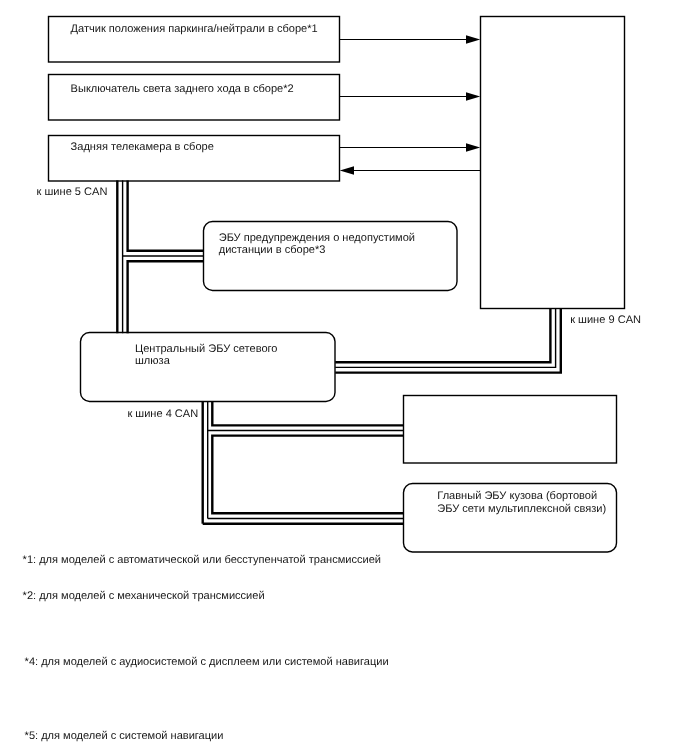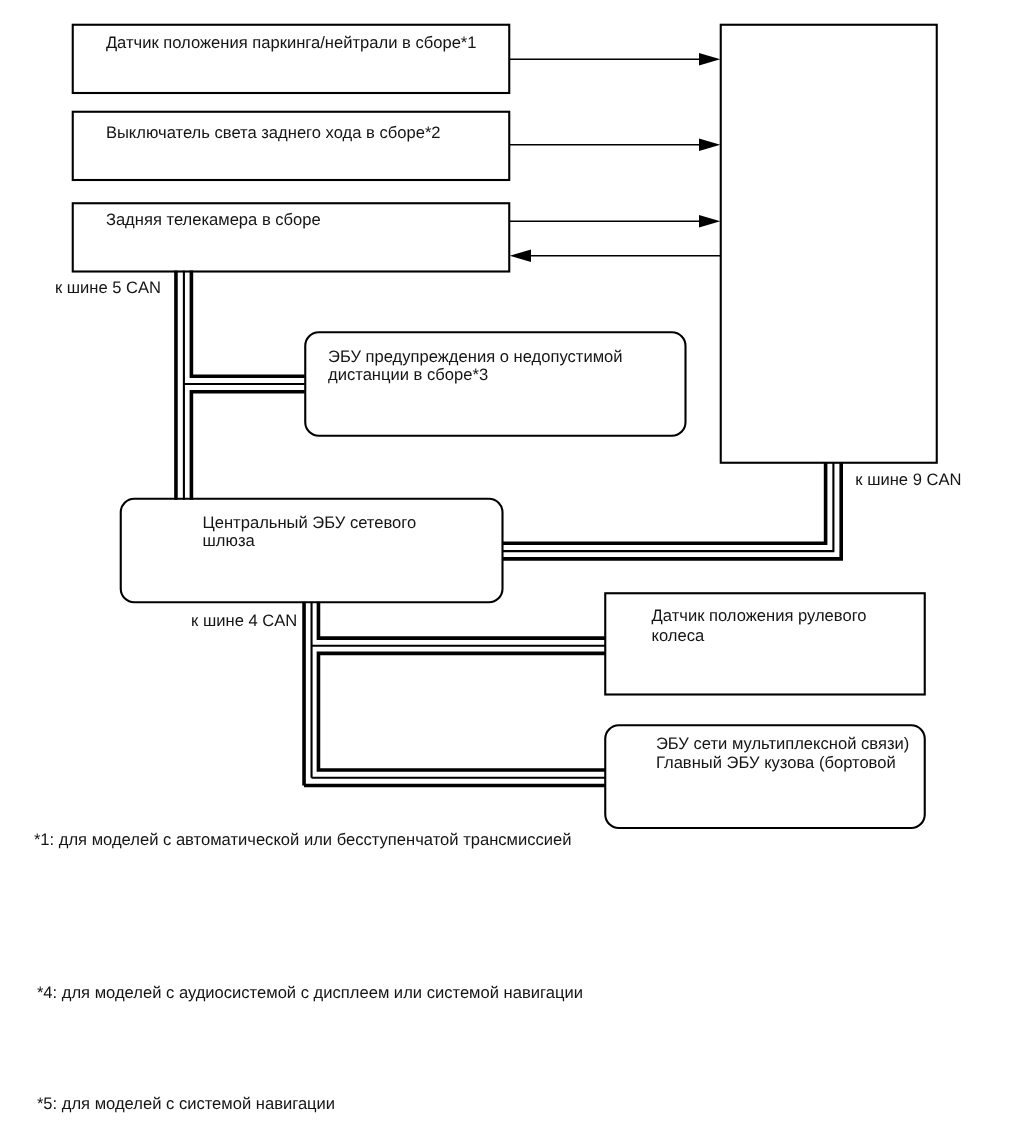--- a/index.html
+++ b/index.html
@@ -59,27 +59,24 @@
   <div class="tx" style="left:70.6px;top:83.4px">Выключатель света заднего хода в сборе*2</div>
   <div class="tx" style="left:70.6px;top:141.4px">Задняя телекамера в сборе</div>
   <div class="tx" style="left:218.7px;top:231.6px">
       <div>ЭБУ предупреждения о недопустимой</div>
       <div>дистанции в сборе*3</div>
     </div>
   <div class="tx" style="left:135px;top:342.6px">
       <div>Центральный ЭБУ сетевого</div>
       <div>шлюза</div>
     </div>
-  <div class="tx" style="left:434.4px;top:405px">
-      <div>Датчик положения рулевого</div>
-      <div>колеса</div>
-    </div>
   <div class="tx" style="left:437.3px;top:490.2px">
+      <div>Главный ЭБУ кузова (бортовой</div>
       <div>ЭБУ сети мультиплексной связи)</div>
-      <div>Главный ЭБУ кузова (бортовой</div>
     </div>
   <div class="tx" style="left:36.6px;top:186.4px">к шине 5 CAN</div>
   <div class="tx" style="left:570.2px;top:313.7px">к шине 9 CAN</div>
   <div class="tx" style="left:127.4px;top:408.4px">к шине 4 CAN</div>
   <div class="tx" style="left:22.6px;top:553.7px">*1: для моделей с автоматической или бесступенчатой трансмиссией</div>
+  <div class="tx" style="left:22.6px;top:589.6px">*2: для моделей с механической трансмиссией</div>
   <div class="tx" style="left:24.6px;top:656.3px">*4: для моделей с аудиосистемой с дисплеем или системой навигации</div>
   <div class="tx" style="left:24.6px;top:730px">*5: для моделей с системой навигации</div>
 </div>
 
 </body></html>

